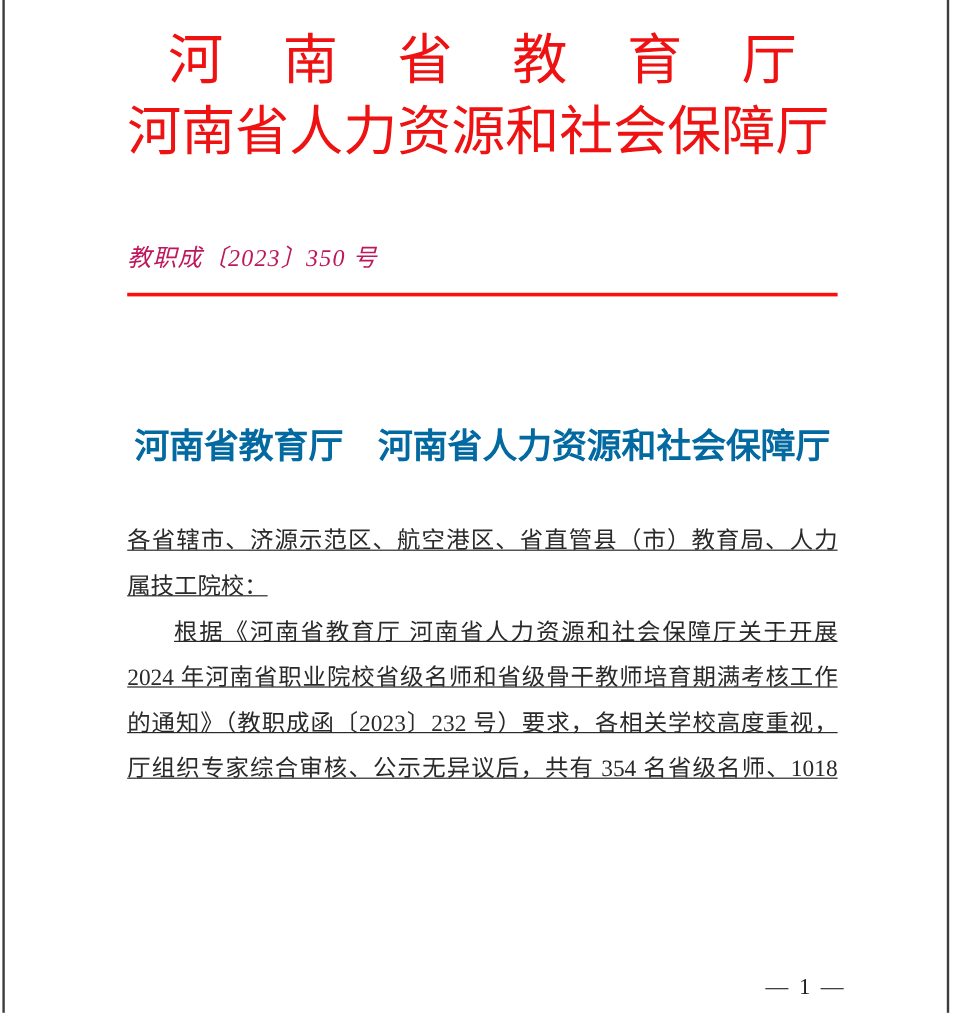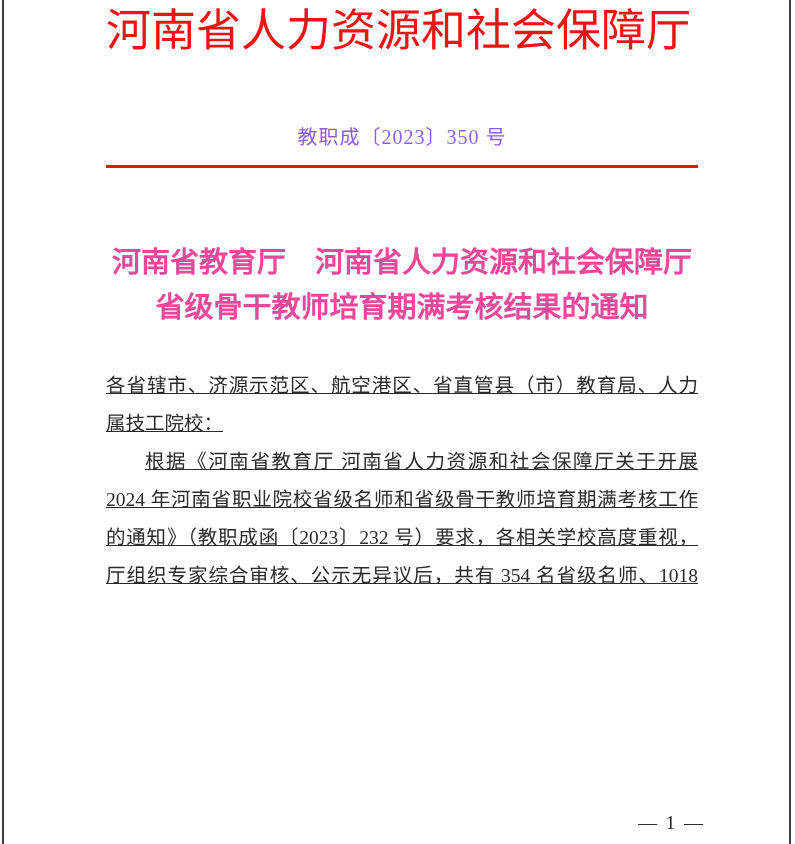--- a/index.html
+++ b/index.html
@@ -45,35 +45,35 @@
     line-height: 57px;
     font-weight: 400;
     color: #ee1312;
     white-space: nowrap;
   }
 
   .docnum {
     margin-top: 62px;
     font-size: 20px;
     line-height: 30px;
-    text-align: center;
     letter-spacing: 1px;
-    color: #8b5cf6;
+    color: #be185d;
+    font-style: italic;
   }
 
   .rule {
     margin-top: 13px;
     height: 3px;
     background: #fb0f0f;
   }
 
   .title {
-    margin-top: 72px;
+    margin-top: 104px;
     font-weight: 700;
-    color: #ec4899;
+    color: #0369a1;
   }
   .title .title-line {
     font-size: 29px;
     line-height: 45px;
     text-align: center;
     white-space: nowrap;
   }
 
   .body-text {
     margin-top: 37px;
@@ -110,30 +110,30 @@
 </head>
 <body>
 
 <div class="page">
 
   <div class="edge left"></div>
   <div class="edge right"></div>
 
   <div class="content">
 
+    <div class="agency1">河南省教育厅</div>
 
     <div class="agency2">河南省人力资源和社会保障厅</div>
 
     <div class="docnum">教职成〔2023〕350 号</div>
 
     <div class="rule"></div>
 
     <div class="title">
       <div class="title-line">河南省教育厅　河南省人力资源和社会保障厅</div>
-      <div class="title-line">省级骨干教师培育期满考核结果的通知</div>
     </div>
 
     <div class="body-text">
 
       <div class="para">
         <div class="line fill">各省辖市、济源示范区、航空港区、省直管县（市）教育局、人力</div>
         <div class="line plain">属技工院校：</div>
       </div>
 
       <div class="para">

